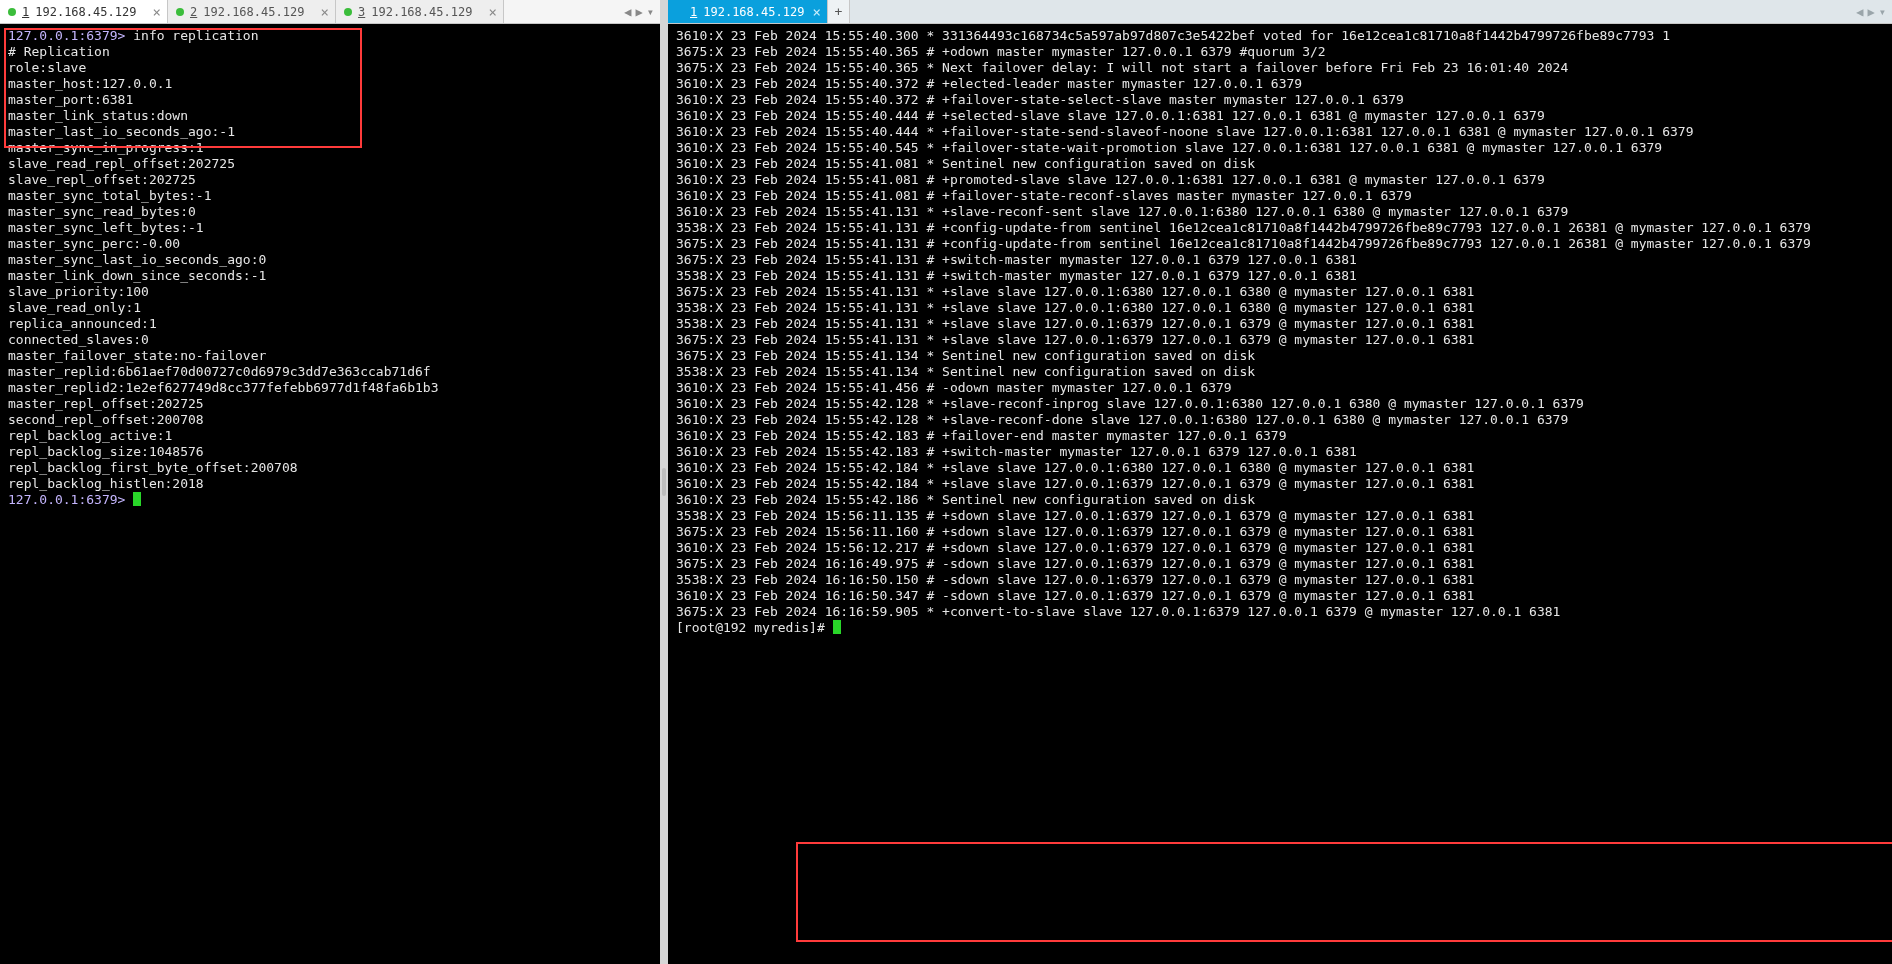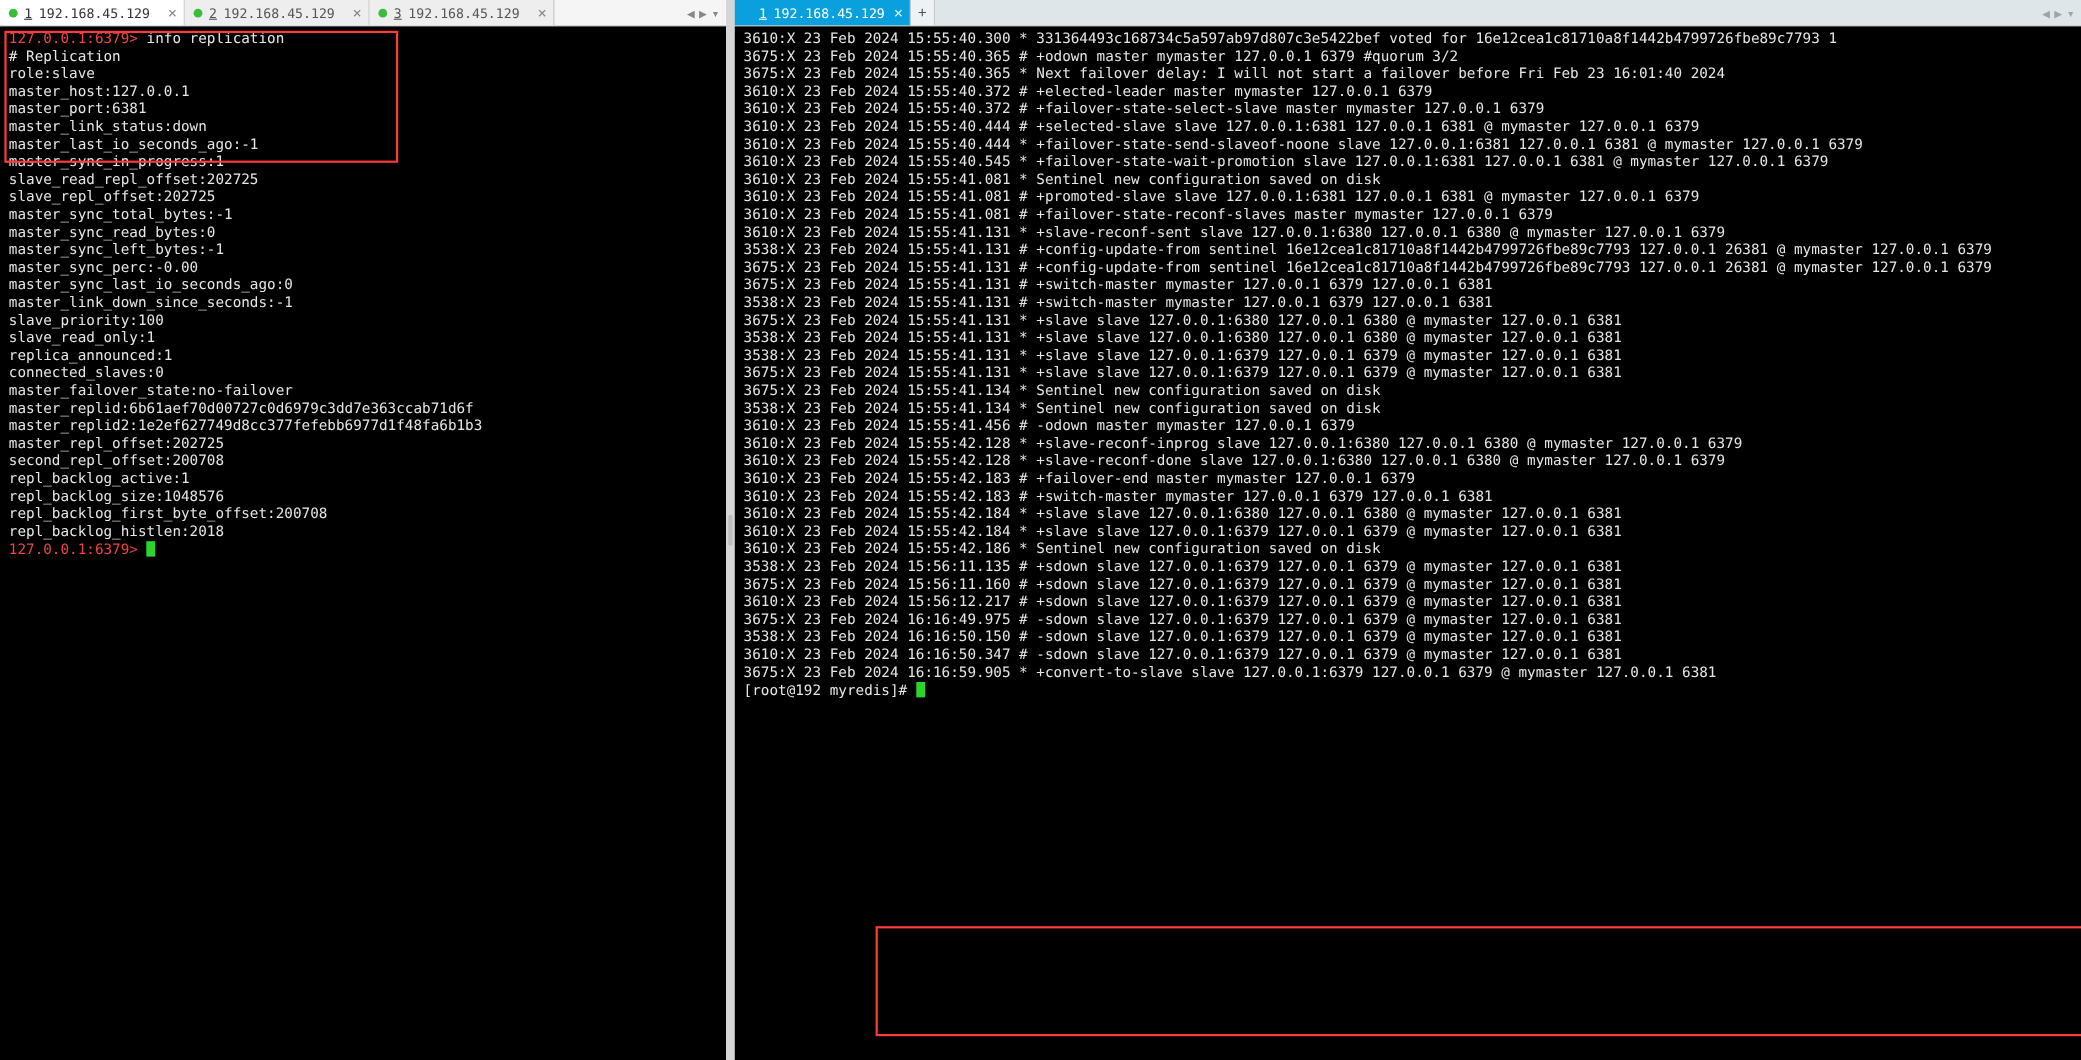--- a/index.html
+++ b/index.html
@@ -101,21 +101,21 @@
   .term {
     flex: 1;
     background: #000;
     color: #e6e6e6;
     padding: 4px 6px 4px 8px;
     overflow: hidden;
     white-space: pre;
     font-family: inherit;
   }
   .term .line { height:16px; }
-  .prompt { color:#ef4444; }
+  .prompt { color:#c4b5fd; }
   .cursor {
     display:inline-block; width:8px; height:14px; background:#29d629;
     vertical-align:-2px;
   }
   .promptroot { color:#e6e6e6; }
   .promptroot .cursor { background:#29d629; }
 
   
   .rect {
     position:absolute;

